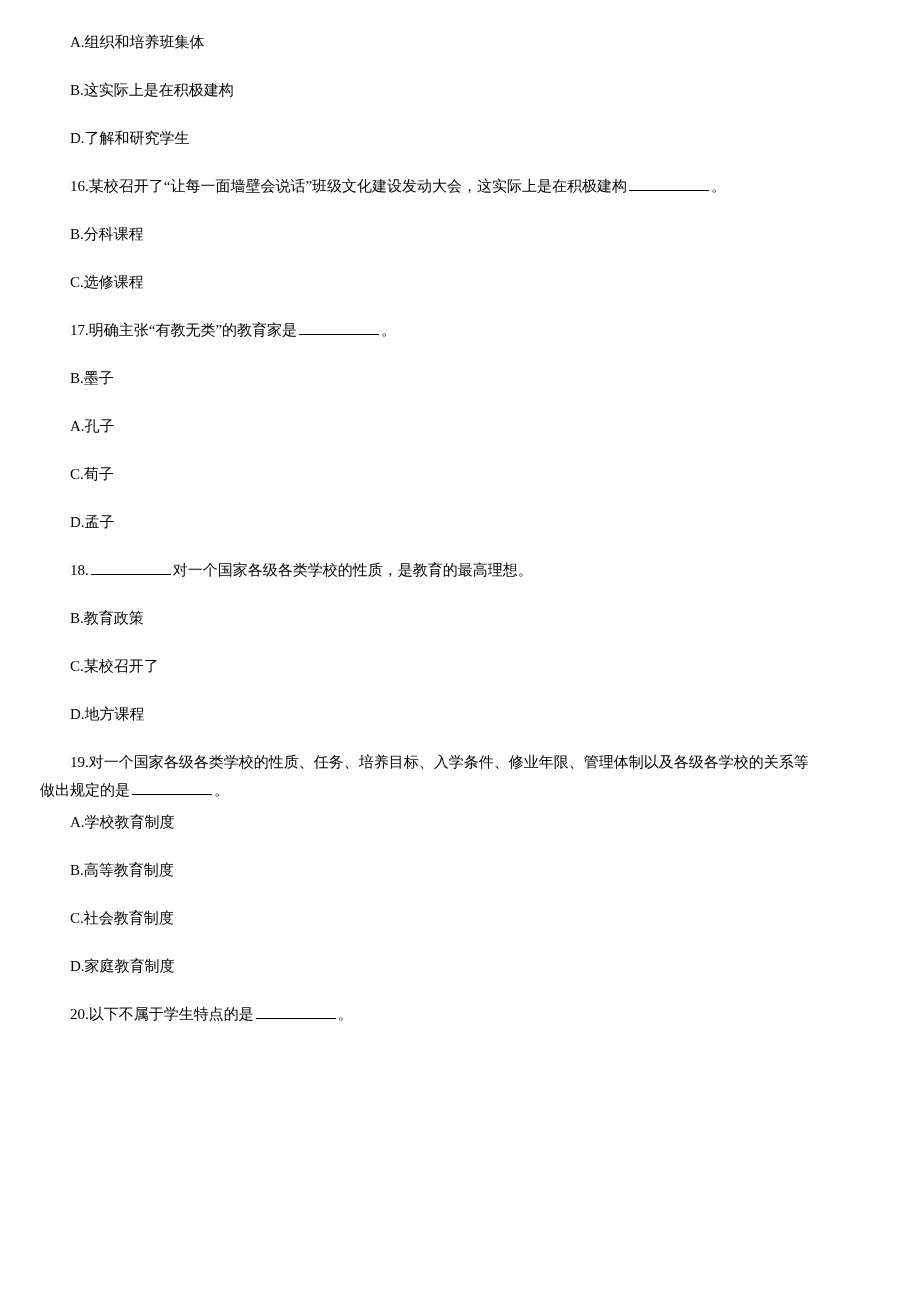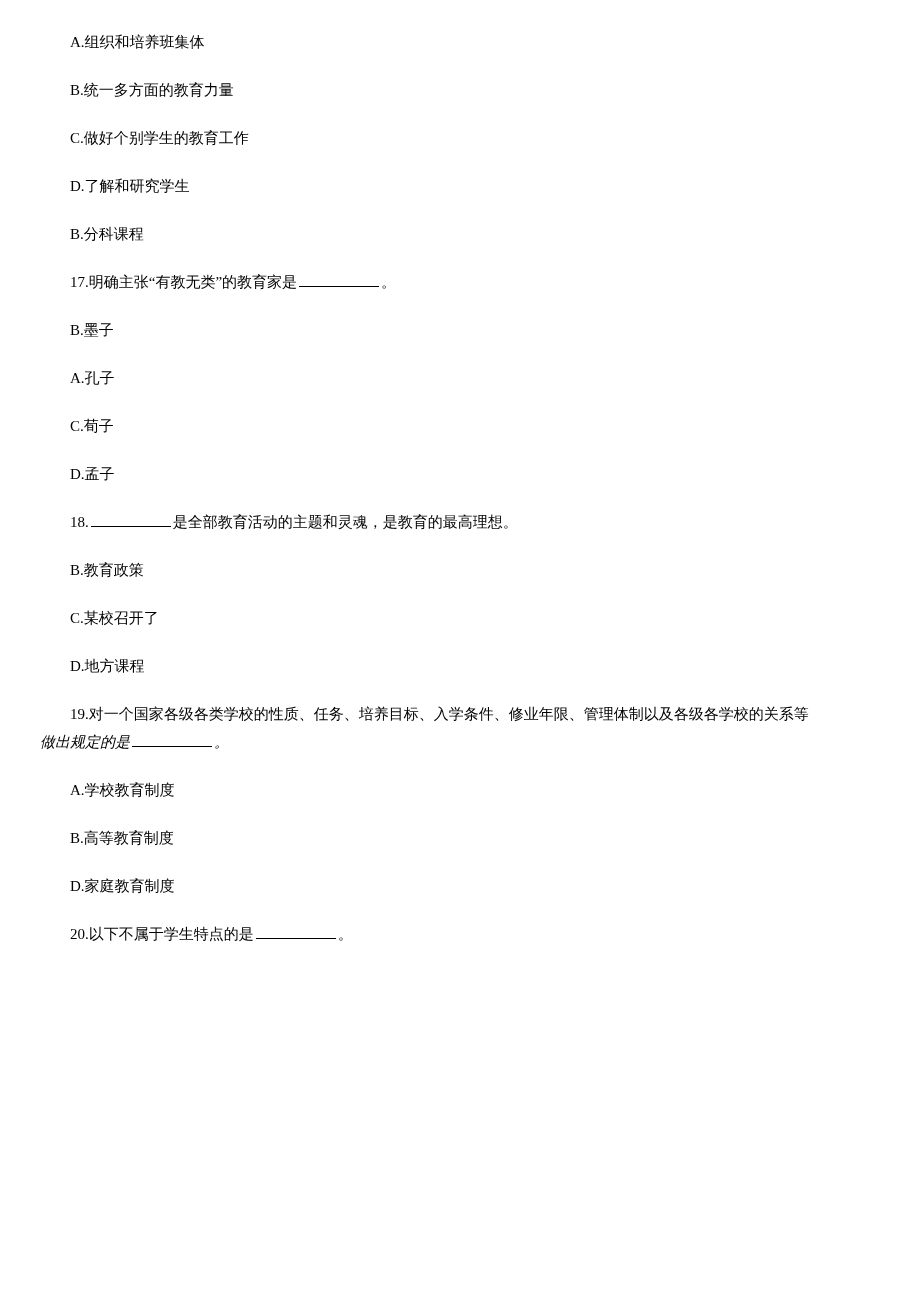--- a/index.html
+++ b/index.html
@@ -22,56 +22,59 @@
   .blank {
     display: inline-block;
     border-bottom: 1px solid #000;
     width: 80px;
     height: 1em;
     vertical-align: baseline;
     margin: 0 2px;
   }
   .q19-cont {
     text-indent: 0;
-    margin: 0 0 24px 0;
-    font-style: italic;
+    margin: 0 0 8px 0;
   }
 </style>
 </head>
 <body>
 
 <div class="page">
 
   <p class="line">A.组织和培养班集体</p>
-  <p class="line">B.统一多方面的教育力量</p>
-  <p class="line">C.做好个别学生的教育工作</p>
+  <p class="line">B.这实际上是在积极建构</p>
   <p class="line">D.了解和研究学生</p>
 
+  <p class="line">
+    <span>16.某校召开了“让每一面墙壁会说话”班级文化建设发动大会，这实际上是在积极建构</span><span class="blank"></span><span>。</span>
+  </p>
   <p class="line">B.分科课程</p>
+  <p class="line">C.选修课程</p>
 
   <p class="line">
     <span>17.明确主张“有教无类”的教育家是</span><span class="blank"></span><span>。</span>
   </p>
   <p class="line">B.墨子</p>
   <p class="line">A.孔子</p>
   <p class="line">C.荀子</p>
   <p class="line">D.孟子</p>
 
   <p class="line">
-    <span>18.</span><span class="blank"></span><span>是全部教育活动的主题和灵魂，是教育的最高理想。</span>
+    <span>18.</span><span class="blank"></span><span>对一个国家各级各类学校的性质，是教育的最高理想。</span>
   </p>
   <p class="line">B.教育政策</p>
   <p class="line">C.某校召开了</p>
   <p class="line">D.地方课程</p>
 
   <p class="line" style="margin-bottom:4px;margin-top:14px;">19.对一个国家各级各类学校的性质、任务、培养目标、入学条件、修业年限、管理体制以及各级各学校的关系等</p>
   <p class="q19-cont">
     <span>做出规定的是</span><span class="blank"></span><span>。</span>
   </p>
   <p class="line">A.学校教育制度</p>
   <p class="line">B.高等教育制度</p>
+  <p class="line">C.社会教育制度</p>
   <p class="line">D.家庭教育制度</p>
 
   <p class="line">
     <span>20.以下不属于学生特点的是</span><span class="blank"></span><span>。</span>
   </p>
 
 </div>
 
 </body></html>

